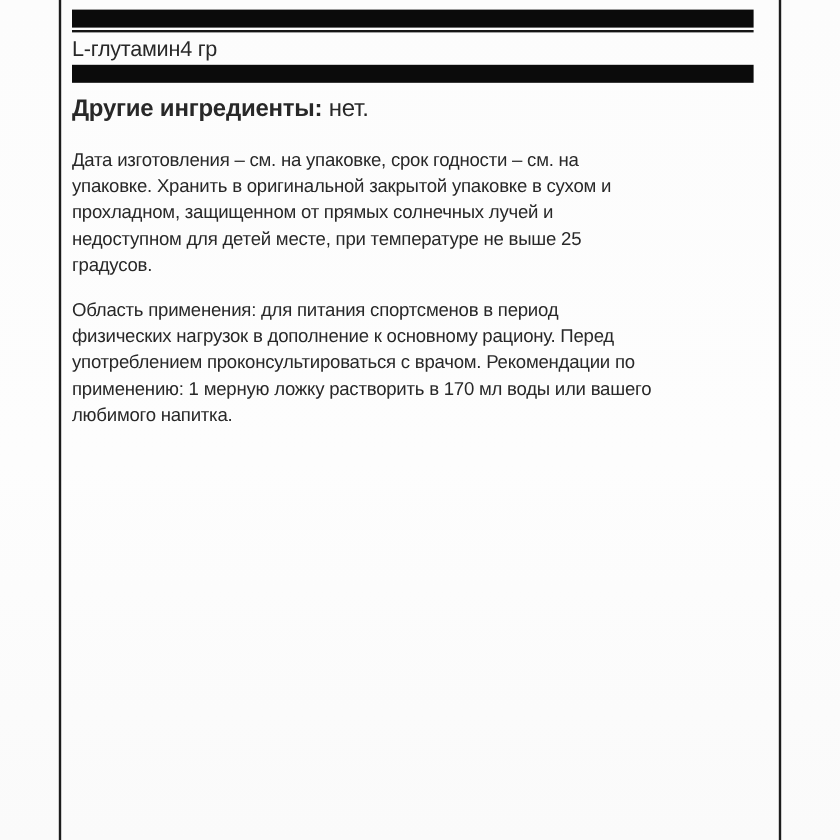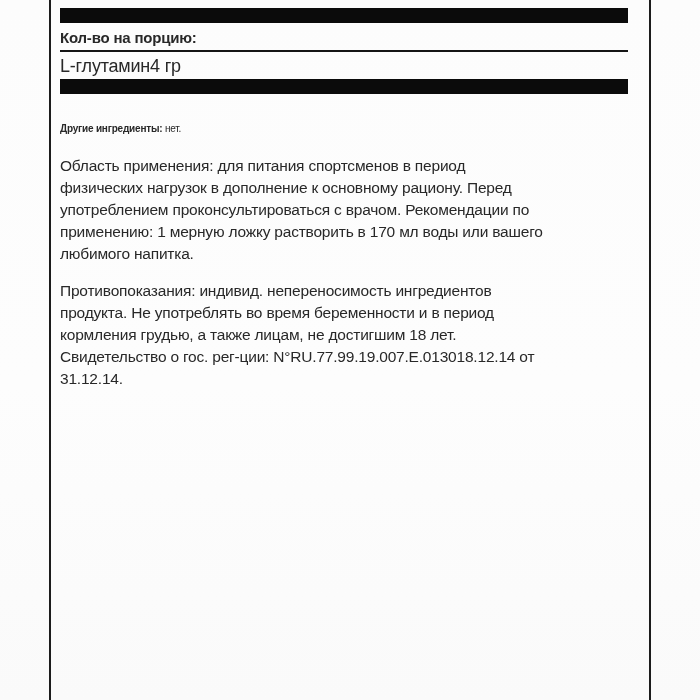--- a/index.html
+++ b/index.html
@@ -59,22 +59,22 @@
     display: flex;
     justify-content: flex-start;
     align-items: baseline;
     font-size: 18px;
     line-height: 22px;
     letter-spacing: -0.2px;
     padding: 3px 0 2px 0;
   }
 
   .other-ingredients {
-    margin-top: 24px;
-    font-size: 10px;
+    margin-top: 11px;
+    font-size: 20px;
     line-height: 22px;
     letter-spacing: -0.2px;
   }
   .other-ingredients .lbl { font-weight: bold; }
 
   .para {
     margin: 15px 0 0 0;
     font-size: 15.5px;
     line-height: 22px;
     letter-spacing: -0.2px;
@@ -85,44 +85,43 @@
 </head>
 <body>
 
 <div class="edge edge-left"></div>
 <div class="edge edge-right"></div>
 
 <div class="content">
 
   <div class="bar bar-top"></div>
 
-  <div class="serving-header">Кол-во на порцию:</div>
 
   <div class="rule"></div>
 
   <div class="nutrient-row">
     <span>L-глутамин</span>
     <span>4 гр</span>
   </div>
 
   <div class="bar"></div>
 
   <div class="other-ingredients">
     <span class="lbl">Другие ингредиенты:</span>
     <span> </span>
     <span>нет.</span>
   </div>
 
+  <p class="para para-first">Дата изготовления – см. на упаковке, срок годности – см. на
+упаковке. Хранить в оригинальной закрытой упаковке в сухом и
+прохладном, защищенном от прямых солнечных лучей и
+недоступном для детей месте, при температуре не выше 25
+градусов.</p>
 
   <p class="para">Область применения: для питания спортсменов в период
 физических нагрузок в дополнение к основному рациону. Перед
 употреблением проконсультироваться с врачом. Рекомендации по
 применению: 1 мерную ложку растворить в 170 мл воды или вашего
 любимого напитка.</p>
 
-  <p class="para">Противопоказания: индивид. непереносимость ингредиентов
-продукта. Не употреблять во время беременности и в период
-кормления грудью, а также лицам, не достигшим 18 лет.
-Свидетельство о гос. рег-ции: N°RU.77.99.19.007.Е.013018.12.14 от
-31.12.14.</p>
 
 
 </div>
 
 </body></html>

